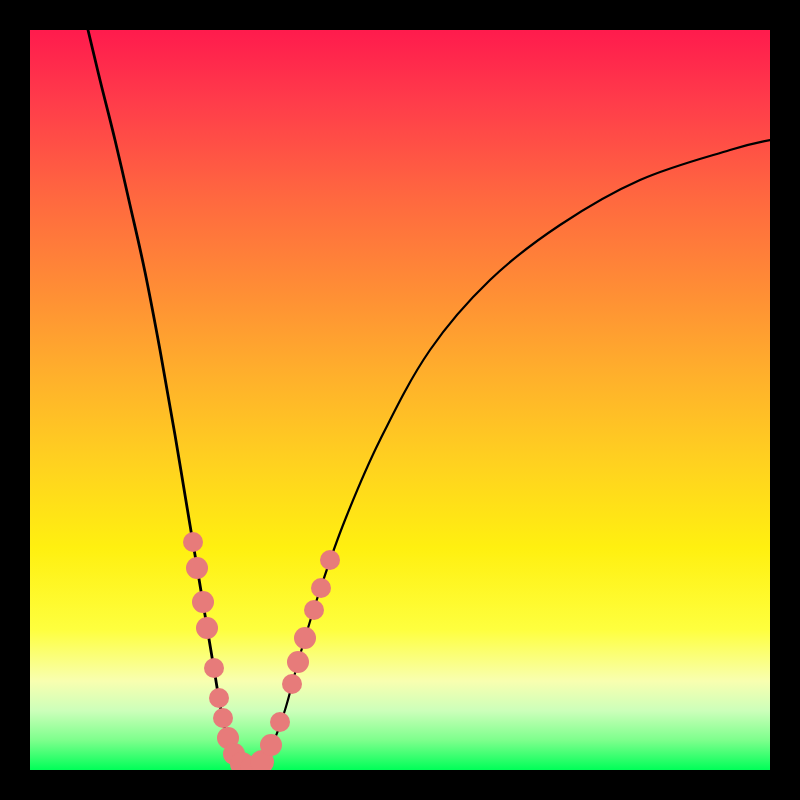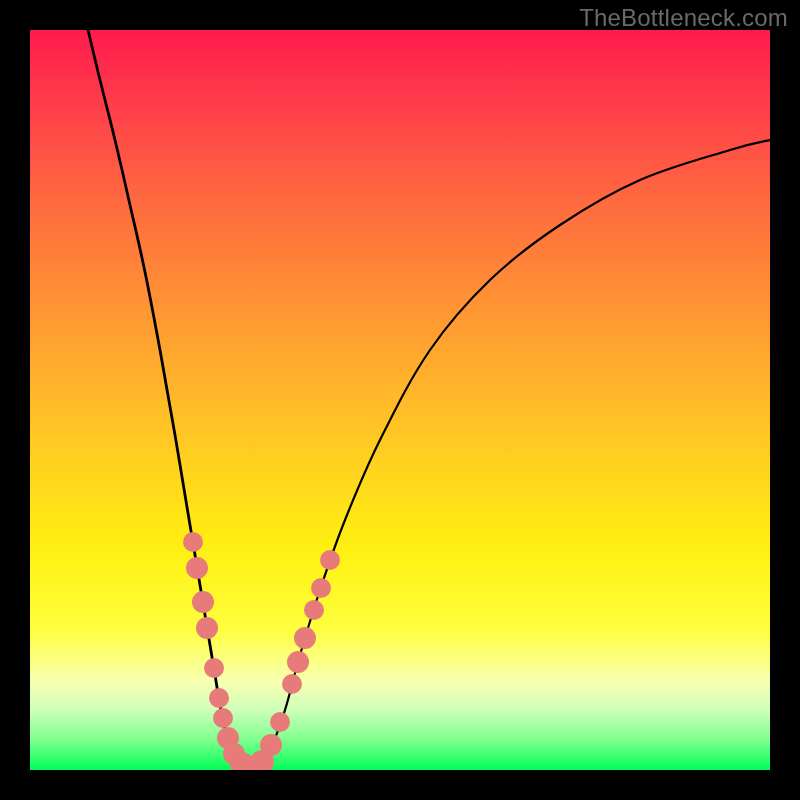--- a/index.html
+++ b/index.html
@@ -82,14 +82,13 @@
           <circle cx="250" cy="692" r="10" fill="#e77b7a"></circle>
           <circle cx="262" cy="654" r="10" fill="#e77b7a"></circle>
           <circle cx="268" cy="632" r="11" fill="#e77b7a"></circle>
           <circle cx="275" cy="608" r="11" fill="#e77b7a"></circle>
           <circle cx="284" cy="580" r="10" fill="#e77b7a"></circle>
           <circle cx="291" cy="558" r="10" fill="#e77b7a"></circle>
           <circle cx="300" cy="530" r="10" fill="#e77b7a"></circle>
         </g>
     </svg>
   </div>
-  <div class="watermark">TheBottleneck.com</div>
 </div>
 
 </body></html>

